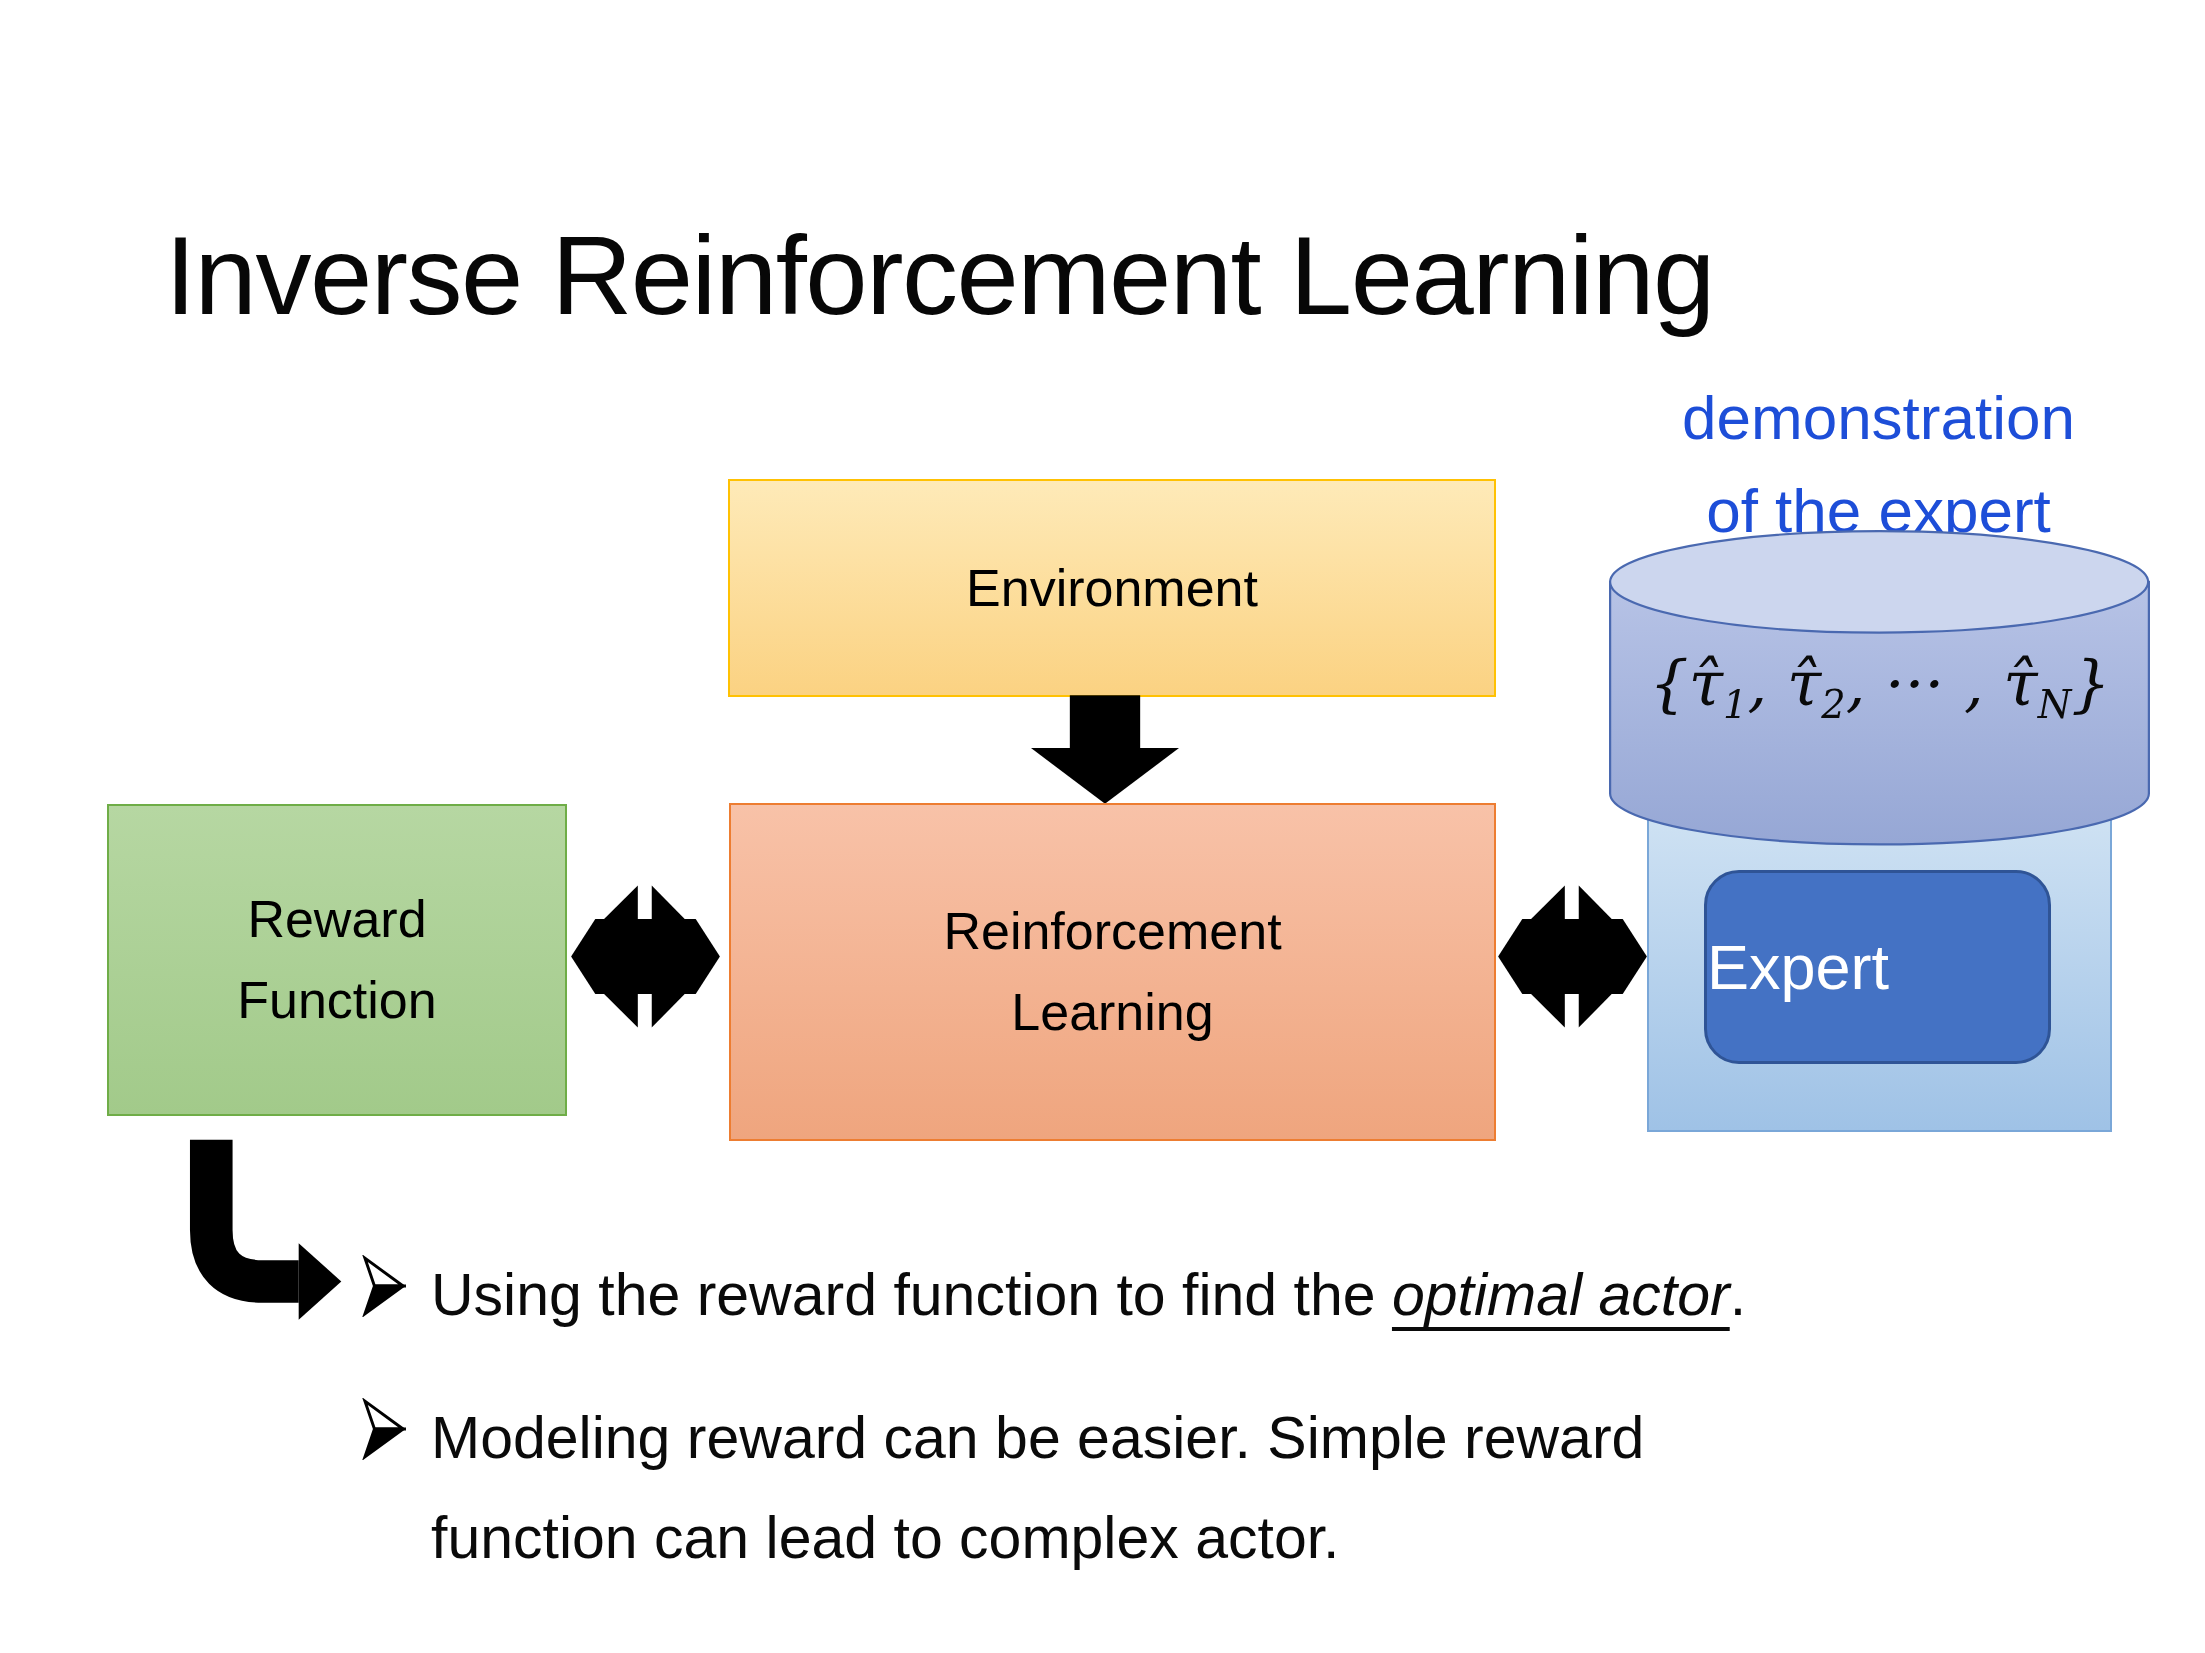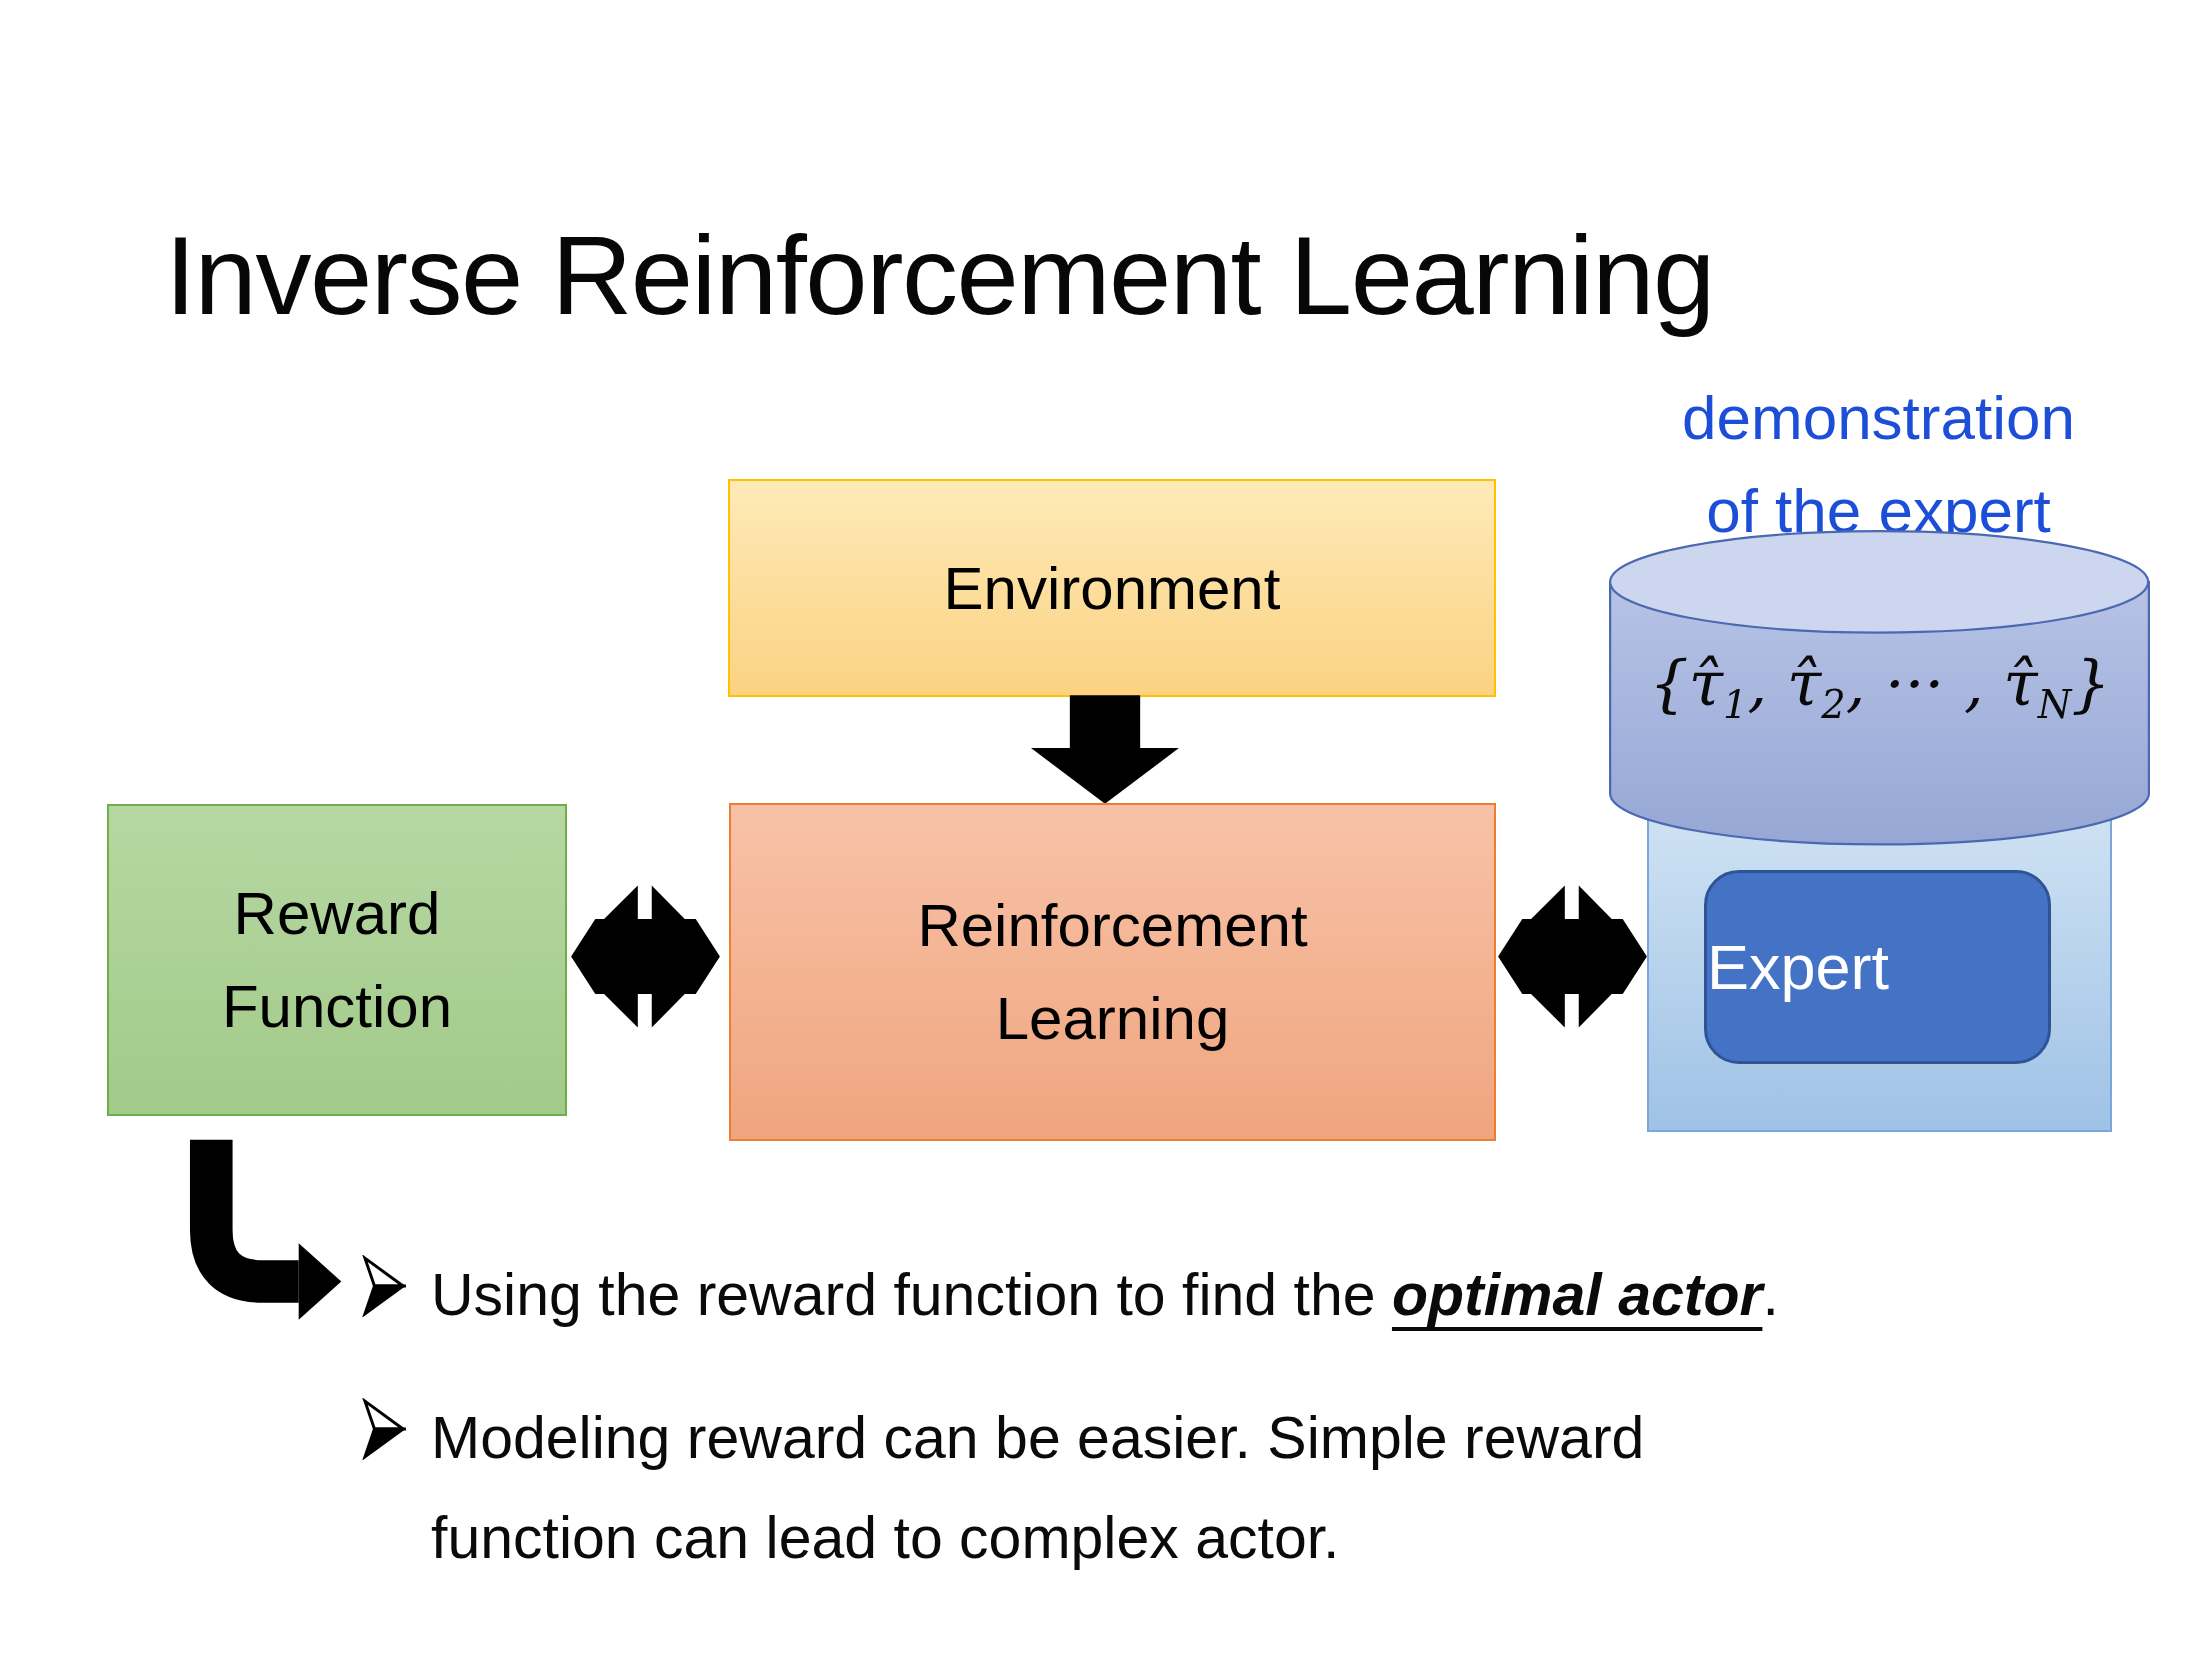--- a/index.html
+++ b/index.html
@@ -11,21 +11,21 @@
   .slide-title{
     left:165px;top:176px;width:1911px;
     font-size:112px;letter-spacing:-1.5px;color:#070707;white-space:nowrap;margin-top:35px;
   }
   .demo-caption{
     left:1566px;top:371px;width:625px;
     font-size:62px;line-height:1.5;text-align:center;color:#1d4ed8;
   }
   .box{
     display:flex;align-items:center;justify-content:center;
-    text-align:center;font-size:60px;line-height:1.55;color:#000;
+    text-align:center;font-size:52px;line-height:1.55;color:#000;
   }
   .env-box{
     left:728px;top:479px;width:768px;height:218px;
     background:linear-gradient(180deg,#feeab8 0%,#fbd282 100%);
     border:2.9px solid #ffc103;box-sizing:border-box;
   }
   .reward-box{
     left:107px;top:804px;width:460px;height:312px;
     background:linear-gradient(180deg,#b6d7a2 0%,#a2ca8a 100%);
     border:2.9px solid #6fad47;box-sizing:border-box;align-items:center;
@@ -49,21 +49,21 @@
   .formula{
     left:1610px;top:647px;width:540px;
     text-align:center;font-family:"DejaVu Serif",serif;font-style:italic;
     font-size:62px;color:#0a0a0a;
   }
   .formula sub{font-size:0.62em;font-style:italic;}
   .bullet-row{left:362px;display:flex;align-items:flex-start;}
   .bullet-glyph{flex:0 0 auto;margin-top:10.3px;margin-right:25px;}
   .bullet-text{font-size:59px;line-height:1.7;color:#0a0a0a;}
   .em-underline{
-    font-weight:bold;font-style:italic;
+    font-weight:normal;font-style:italic;
     text-decoration:underline;text-decoration-thickness:3.7px;text-underline-offset:11.8px;
   }
   svg{display:block;}
 </style>
 </head>
 <body>
 
 <div class="slide">
 
   <div class="abs slide-title">Inverse Reinforcement Learning</div>

